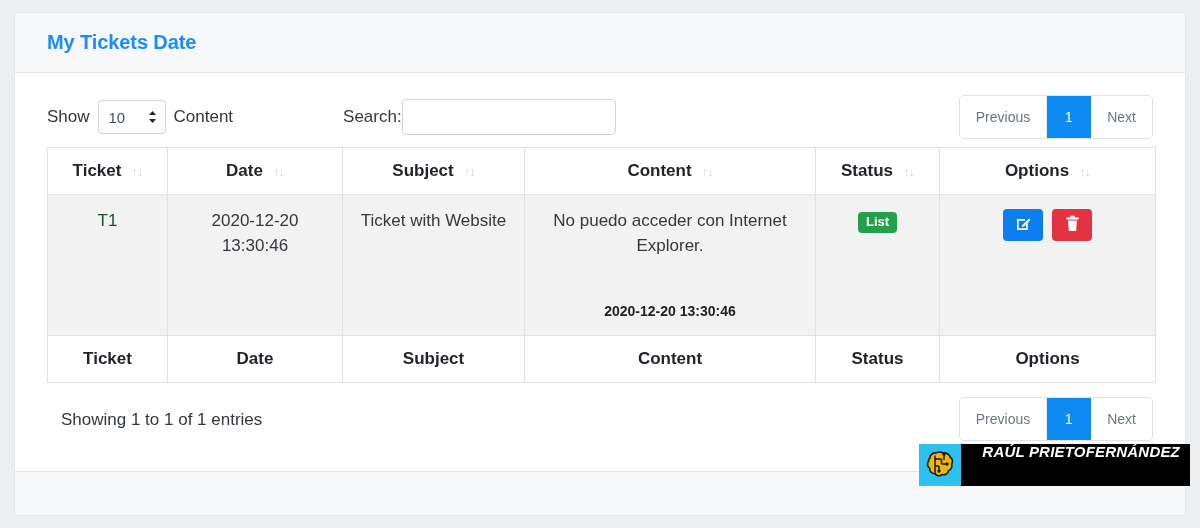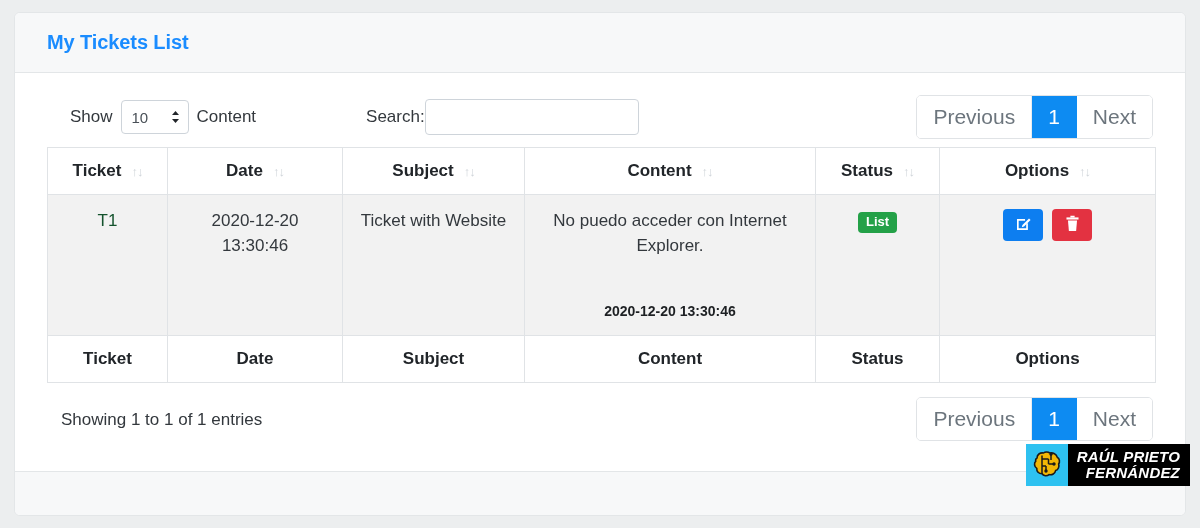--- a/index.html
+++ b/index.html
@@ -63,21 +63,20 @@
     background: #f7f8f9;
     border-top: 1px solid #e3e6e8;
   }
 
   
   .controls {
     display: flex;
     align-items: center;
     height: 52px;
     position: relative;
-    margin-left: 23px;
   }
 
   .length-block {
     display: flex;
     align-items: center;
     font-size: 17px;
     color: #33383d;
     gap: 8px;
   }
 
@@ -151,21 +150,21 @@
     position: absolute;
     right: 0;
     top: 0;
   }
 
   .page-link {
     display: flex;
     align-items: center;
     justify-content: center;
     padding: 0 16px;
-    font-size: 21px;
+    font-size: 14px;
     color: #6c757d;
     background: #fff;
     border-right: 1px solid #e9ecef;
     cursor: pointer;
     min-width: 44px;
   }
   .page-link:last-child { border-right: none; }
   .page-link.active {
     background: #0d8bf2;
     color: #ffffff;
@@ -303,40 +302,40 @@
   .wm-logo {
     width: 42px;
     height: 42px;
     background: #2ec1f0;
     display: flex;
     align-items: center;
     justify-content: center;
   }
   .wm-text {
     display: flex;
-    flex-direction: column;
+    flex-direction: row;
     justify-content: center;
-    padding: 0 10px 0 9px;
+    padding: 0 10px 0 21px;
     color: #ffffff;
     font-style: italic;
     font-weight: bold;
     font-size: 15px;
     line-height: 1.08;
     letter-spacing: 0.2px;
   }
   .wm-text .l2 { text-align: right; }
 </style>
 </head>
 <body>
 
 <div class="page">
   <div class="card">
 
     <div class="card-header">
-      <span class="card-title">My Tickets List</span>
+      <span class="card-title">My Tickets Date</span>
     </div>
 
     <div class="card-body">
 
       <div class="controls">
 
         <div class="length-block">
           <span>Show</span>
           <span class="select-wrap">
             <select class="length-select">

